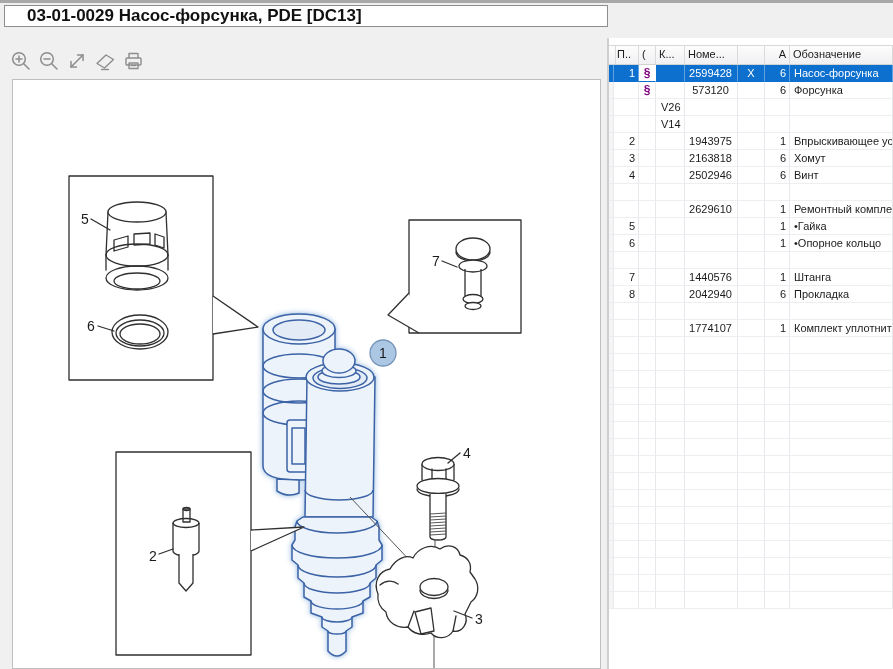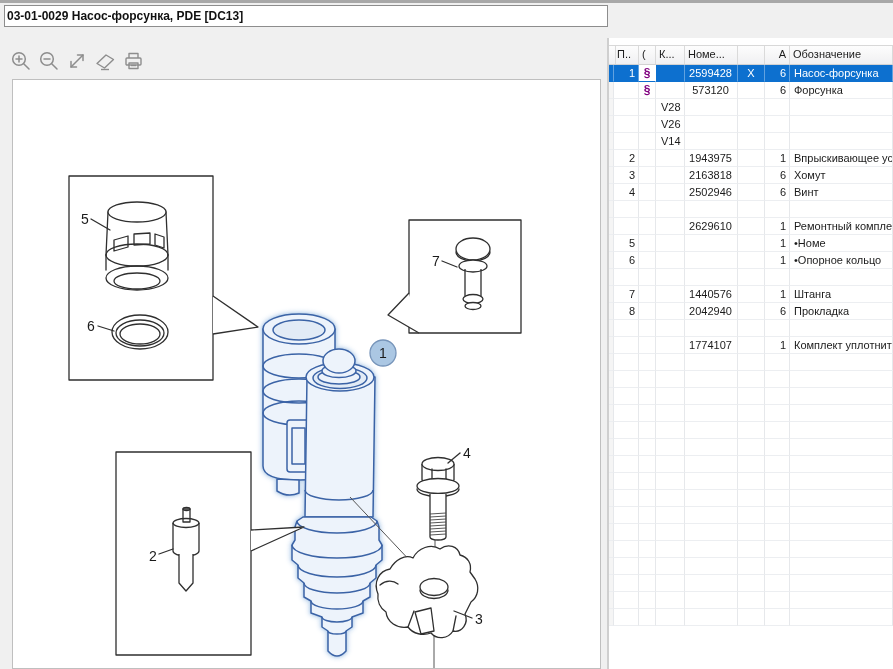--- a/index.html
+++ b/index.html
@@ -2,21 +2,21 @@
 <html><head>
 <meta charset="utf-8">
 <style>
   html,body{margin:0;padding:0;}
   body{width:893px;height:669px;overflow:hidden;}
   .screen{position:relative;width:893px;height:669px;background:#f0f0f0;
           font-family:"Liberation Sans","DejaVu Sans",sans-serif;overflow:hidden;}
   .topstrip{position:absolute;left:0;top:0;right:0;height:3px;background:#a8a8a8;}
   .titlebox{position:absolute;left:4px;top:5px;width:604px;height:22px;background:#fff;
             border:1px solid #8d8d8d;box-sizing:border-box;line-height:20px;
-            font-size:12px;font-weight:bold;color:#111;padding-left:2px;white-space:nowrap;overflow:hidden;}
+            font-size:17px;font-weight:bold;color:#111;padding-left:22px;white-space:nowrap;overflow:hidden;}
   .toolbar{position:absolute;left:10px;top:50px;display:flex;gap:6px;}
   .tbtn{width:22px;height:22px;cursor:pointer;}
   .tbtn svg{display:block;}
   .canvas{position:absolute;left:12px;top:79px;width:589px;height:590px;background:#fff;
           border:1px solid #bfbfbf;box-sizing:border-box;}
   .divider{position:absolute;left:607px;top:38px;width:2px;bottom:0;background:#cfcfcf;cursor:col-resize;}
   .tablepanel{position:absolute;left:609px;top:38px;right:0;bottom:0;background:#fff;
               padding-top:7px;box-sizing:border-box;font-size:11px;color:#1b1b1b;overflow:hidden;}
   .thead,.tr{display:grid;grid-template-columns:5px 25px 17px 29px 53px 27px 25px 1fr;}
   .thead{height:18px;line-height:17px;background:linear-gradient(#fdfdfd,#f0f0f2);
@@ -276,30 +276,20 @@
           <div class="td code"></div>
           <div class="td num">573120</div>
           <div class="td x"></div>
           <div class="td qty">6</div>
           <div class="td name">Форсунка</div>
         </div>
         <div class="tr">
           <div class="td gut"></div>
           <div class="td pos"></div>
           <div class="td fn"></div>
-          <div class="td code">V28</div>
-          <div class="td num"></div>
-          <div class="td x"></div>
-          <div class="td qty"></div>
-          <div class="td name"></div>
-        </div>
-        <div class="tr">
-          <div class="td gut"></div>
-          <div class="td pos"></div>
-          <div class="td fn"></div>
           <div class="td code">V26</div>
           <div class="td num"></div>
           <div class="td x"></div>
           <div class="td qty"></div>
           <div class="td name"></div>
         </div>
         <div class="tr">
           <div class="td gut"></div>
           <div class="td pos"></div>
           <div class="td fn"></div>
@@ -360,21 +350,21 @@
           <div class="td name">Ремонтный комплек</div>
         </div>
         <div class="tr">
           <div class="td gut"></div>
           <div class="td pos">5</div>
           <div class="td fn"></div>
           <div class="td code"></div>
           <div class="td num"></div>
           <div class="td x"></div>
           <div class="td qty">1</div>
-          <div class="td name">•Номе</div>
+          <div class="td name">•Гайка</div>
         </div>
         <div class="tr">
           <div class="td gut"></div>
           <div class="td pos">6</div>
           <div class="td fn"></div>
           <div class="td code"></div>
           <div class="td num"></div>
           <div class="td x"></div>
           <div class="td qty">1</div>
           <div class="td name">•Опорное кольцо</div>

